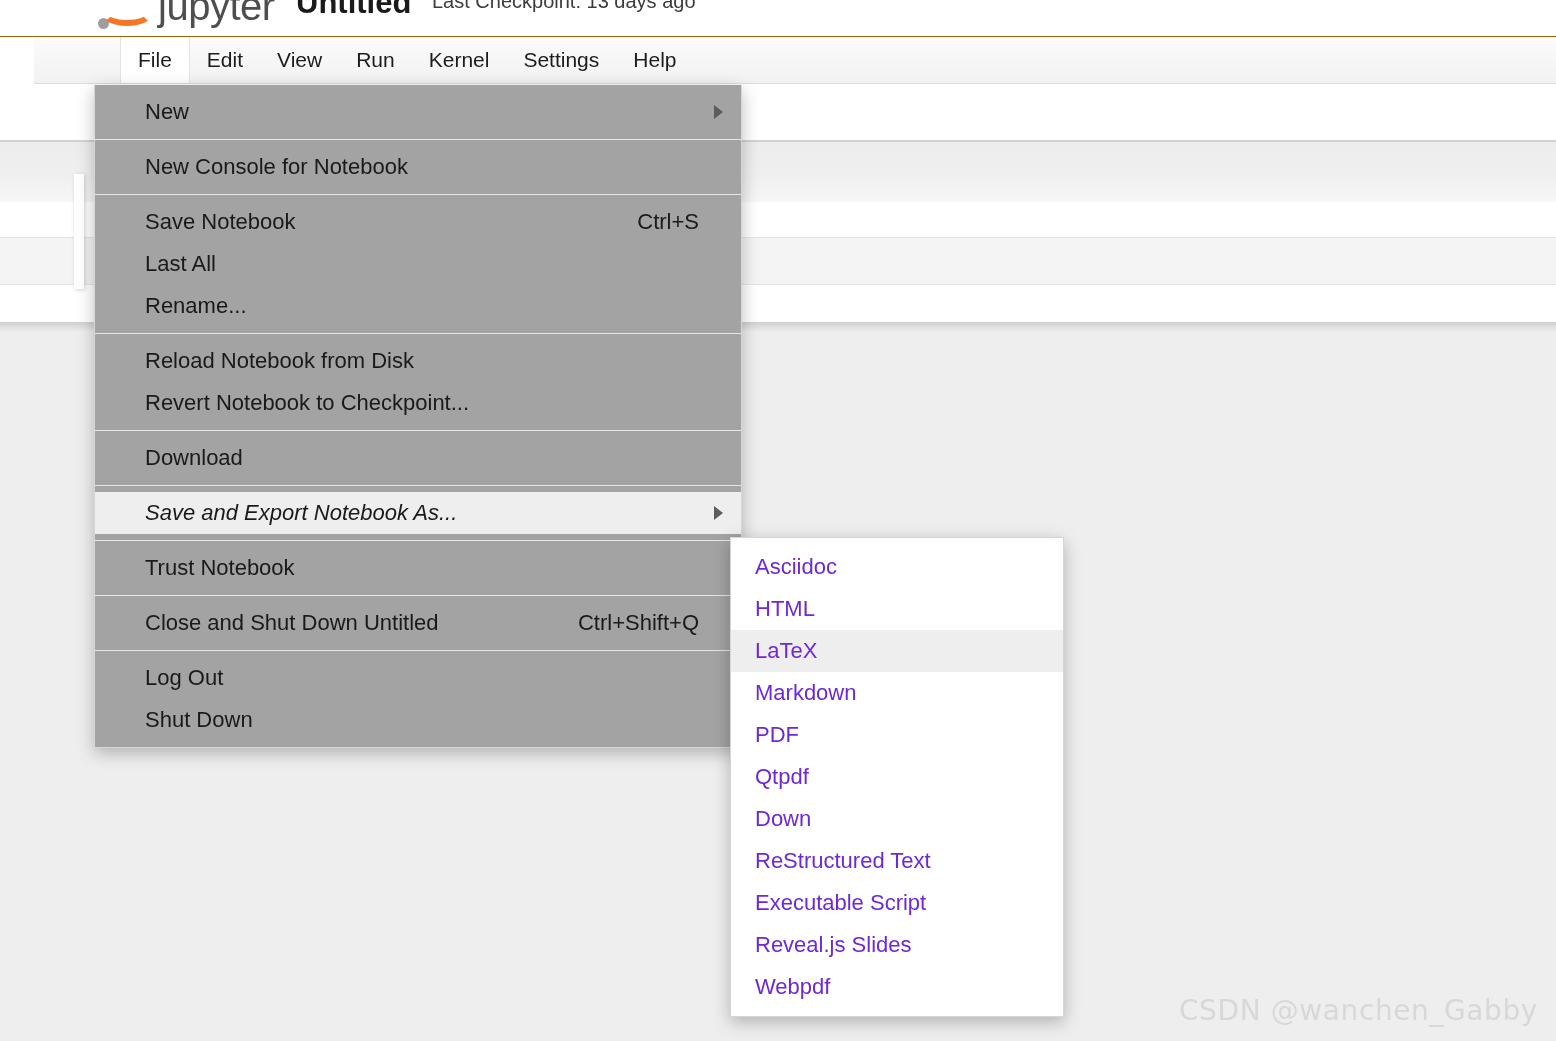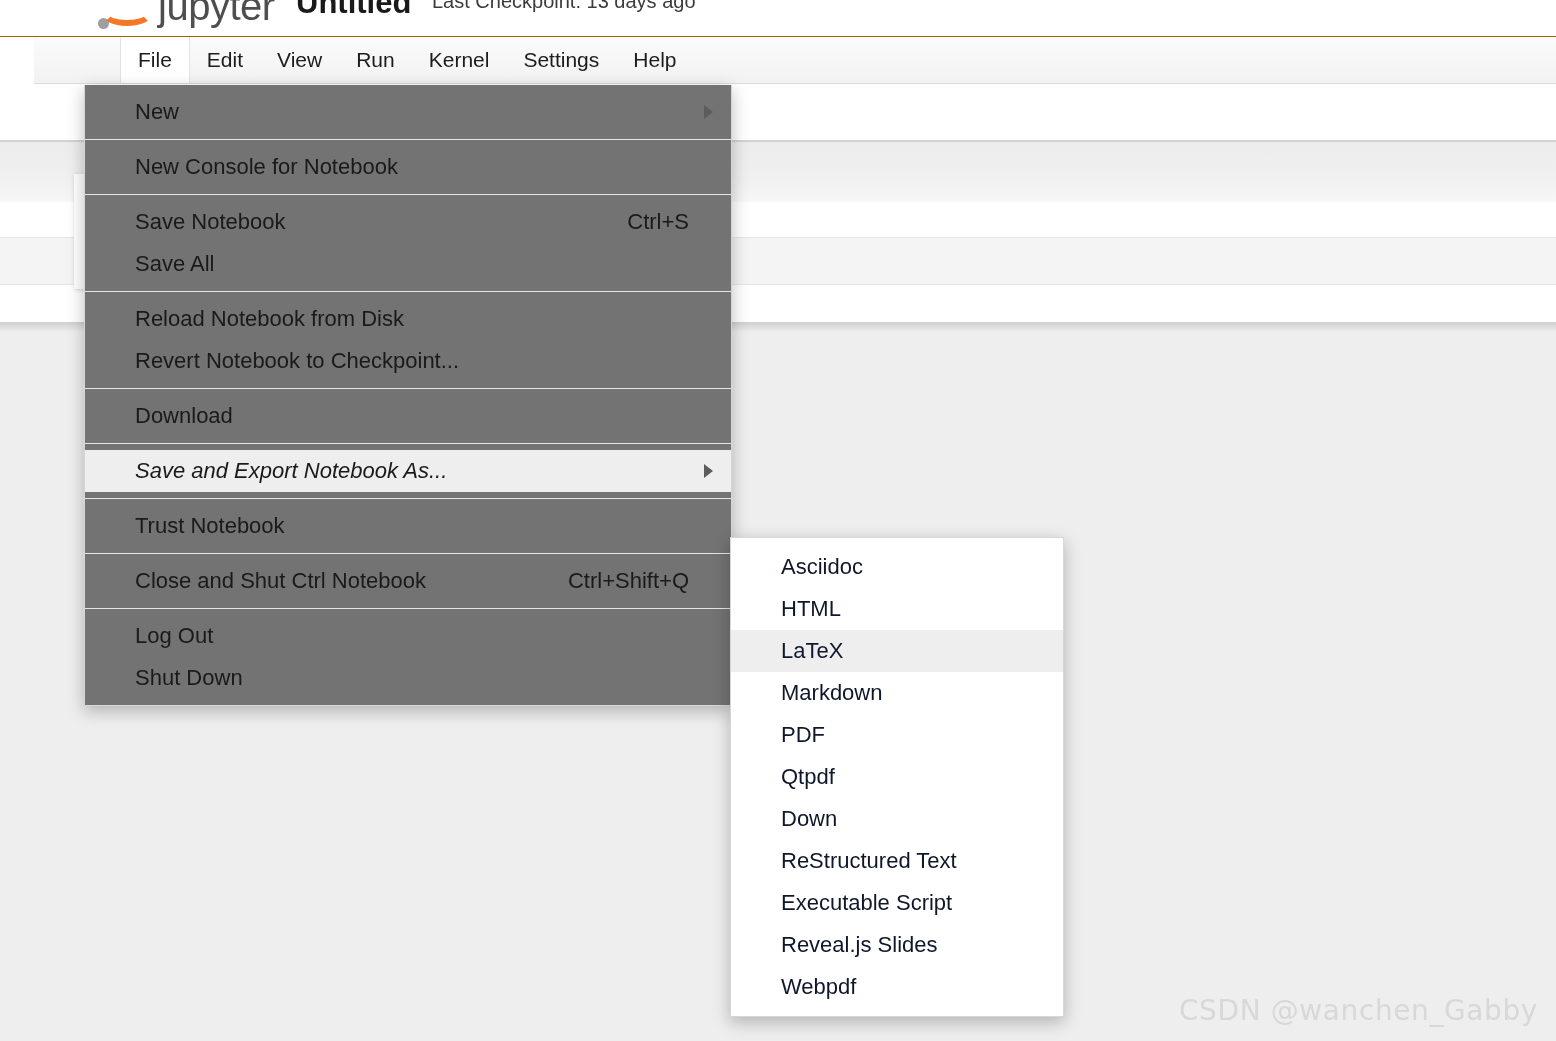--- a/index.html
+++ b/index.html
@@ -156,24 +156,24 @@
     top: 90px;
     width: 10px;
     height: 115px;
     background: #ffffff;
     box-shadow: 1px 1px 4px rgba(0,0,0,0.18);
   }
 
   
   .dropdown {
     position: absolute;
-    left: 84px;
+    left: 94px;
     top: 85px;
     width: 648px;
-    background: #737373;
+    background: #a3a3a3;
     border: 1px solid #d6d6d6;
     border-top: none;
     box-shadow: 0 5px 16px rgba(0,0,0,0.26);
     padding: 6px 0;
     z-index: 40;
   }
   .mrow {
     position: relative;
     display: flex;
     align-items: center;
@@ -218,23 +218,23 @@
     background: #ffffff;
     border: 1px solid #d6d6d6;
     box-shadow: 0 5px 16px rgba(0,0,0,0.26);
     padding: 8px 0;
     z-index: 50;
   }
   .srow {
     display: flex;
     align-items: center;
     height: 42px;
-    padding-left: 50px;
+    padding-left: 24px;
     font-size: 22px;
-    color: #0f172a;
+    color: #6d28d9;
     cursor: default;
     white-space: nowrap;
   }
   .srow.sel { background: #eeeeee; }
 
   
   .watermark {
     position: absolute;
     right: 18px;
     bottom: 14px;
@@ -295,21 +295,25 @@
         <span class="label">New Console for Notebook</span>
         <span class="spacer"></span>
       </div>
       <div class="msep"></div>
       <div class="mrow">
         <span class="label">Save Notebook</span>
         <span class="spacer"></span>
         <span class="shortcut">Ctrl+S</span>
       </div>
       <div class="mrow">
-        <span class="label">Save All</span>
+        <span class="label">Last All</span>
+        <span class="spacer"></span>
+      </div>
+      <div class="mrow">
+        <span class="label">Rename...</span>
         <span class="spacer"></span>
       </div>
       <div class="msep"></div>
       <div class="mrow">
         <span class="label">Reload Notebook from Disk</span>
         <span class="spacer"></span>
       </div>
       <div class="mrow">
         <span class="label">Revert Notebook to Checkpoint...</span>
         <span class="spacer"></span>
@@ -325,21 +329,21 @@
         <span class="spacer"></span>
         <span class="caret"></span>
       </div>
       <div class="msep"></div>
       <div class="mrow">
         <span class="label">Trust Notebook</span>
         <span class="spacer"></span>
       </div>
       <div class="msep"></div>
       <div class="mrow">
-        <span class="label">Close and Shut Ctrl Notebook</span>
+        <span class="label">Close and Shut Down Untitled</span>
         <span class="spacer"></span>
         <span class="shortcut">Ctrl+Shift+Q</span>
       </div>
       <div class="msep"></div>
       <div class="mrow">
         <span class="label">Log Out</span>
         <span class="spacer"></span>
       </div>
       <div class="mrow">
         <span class="label">Shut Down</span>

